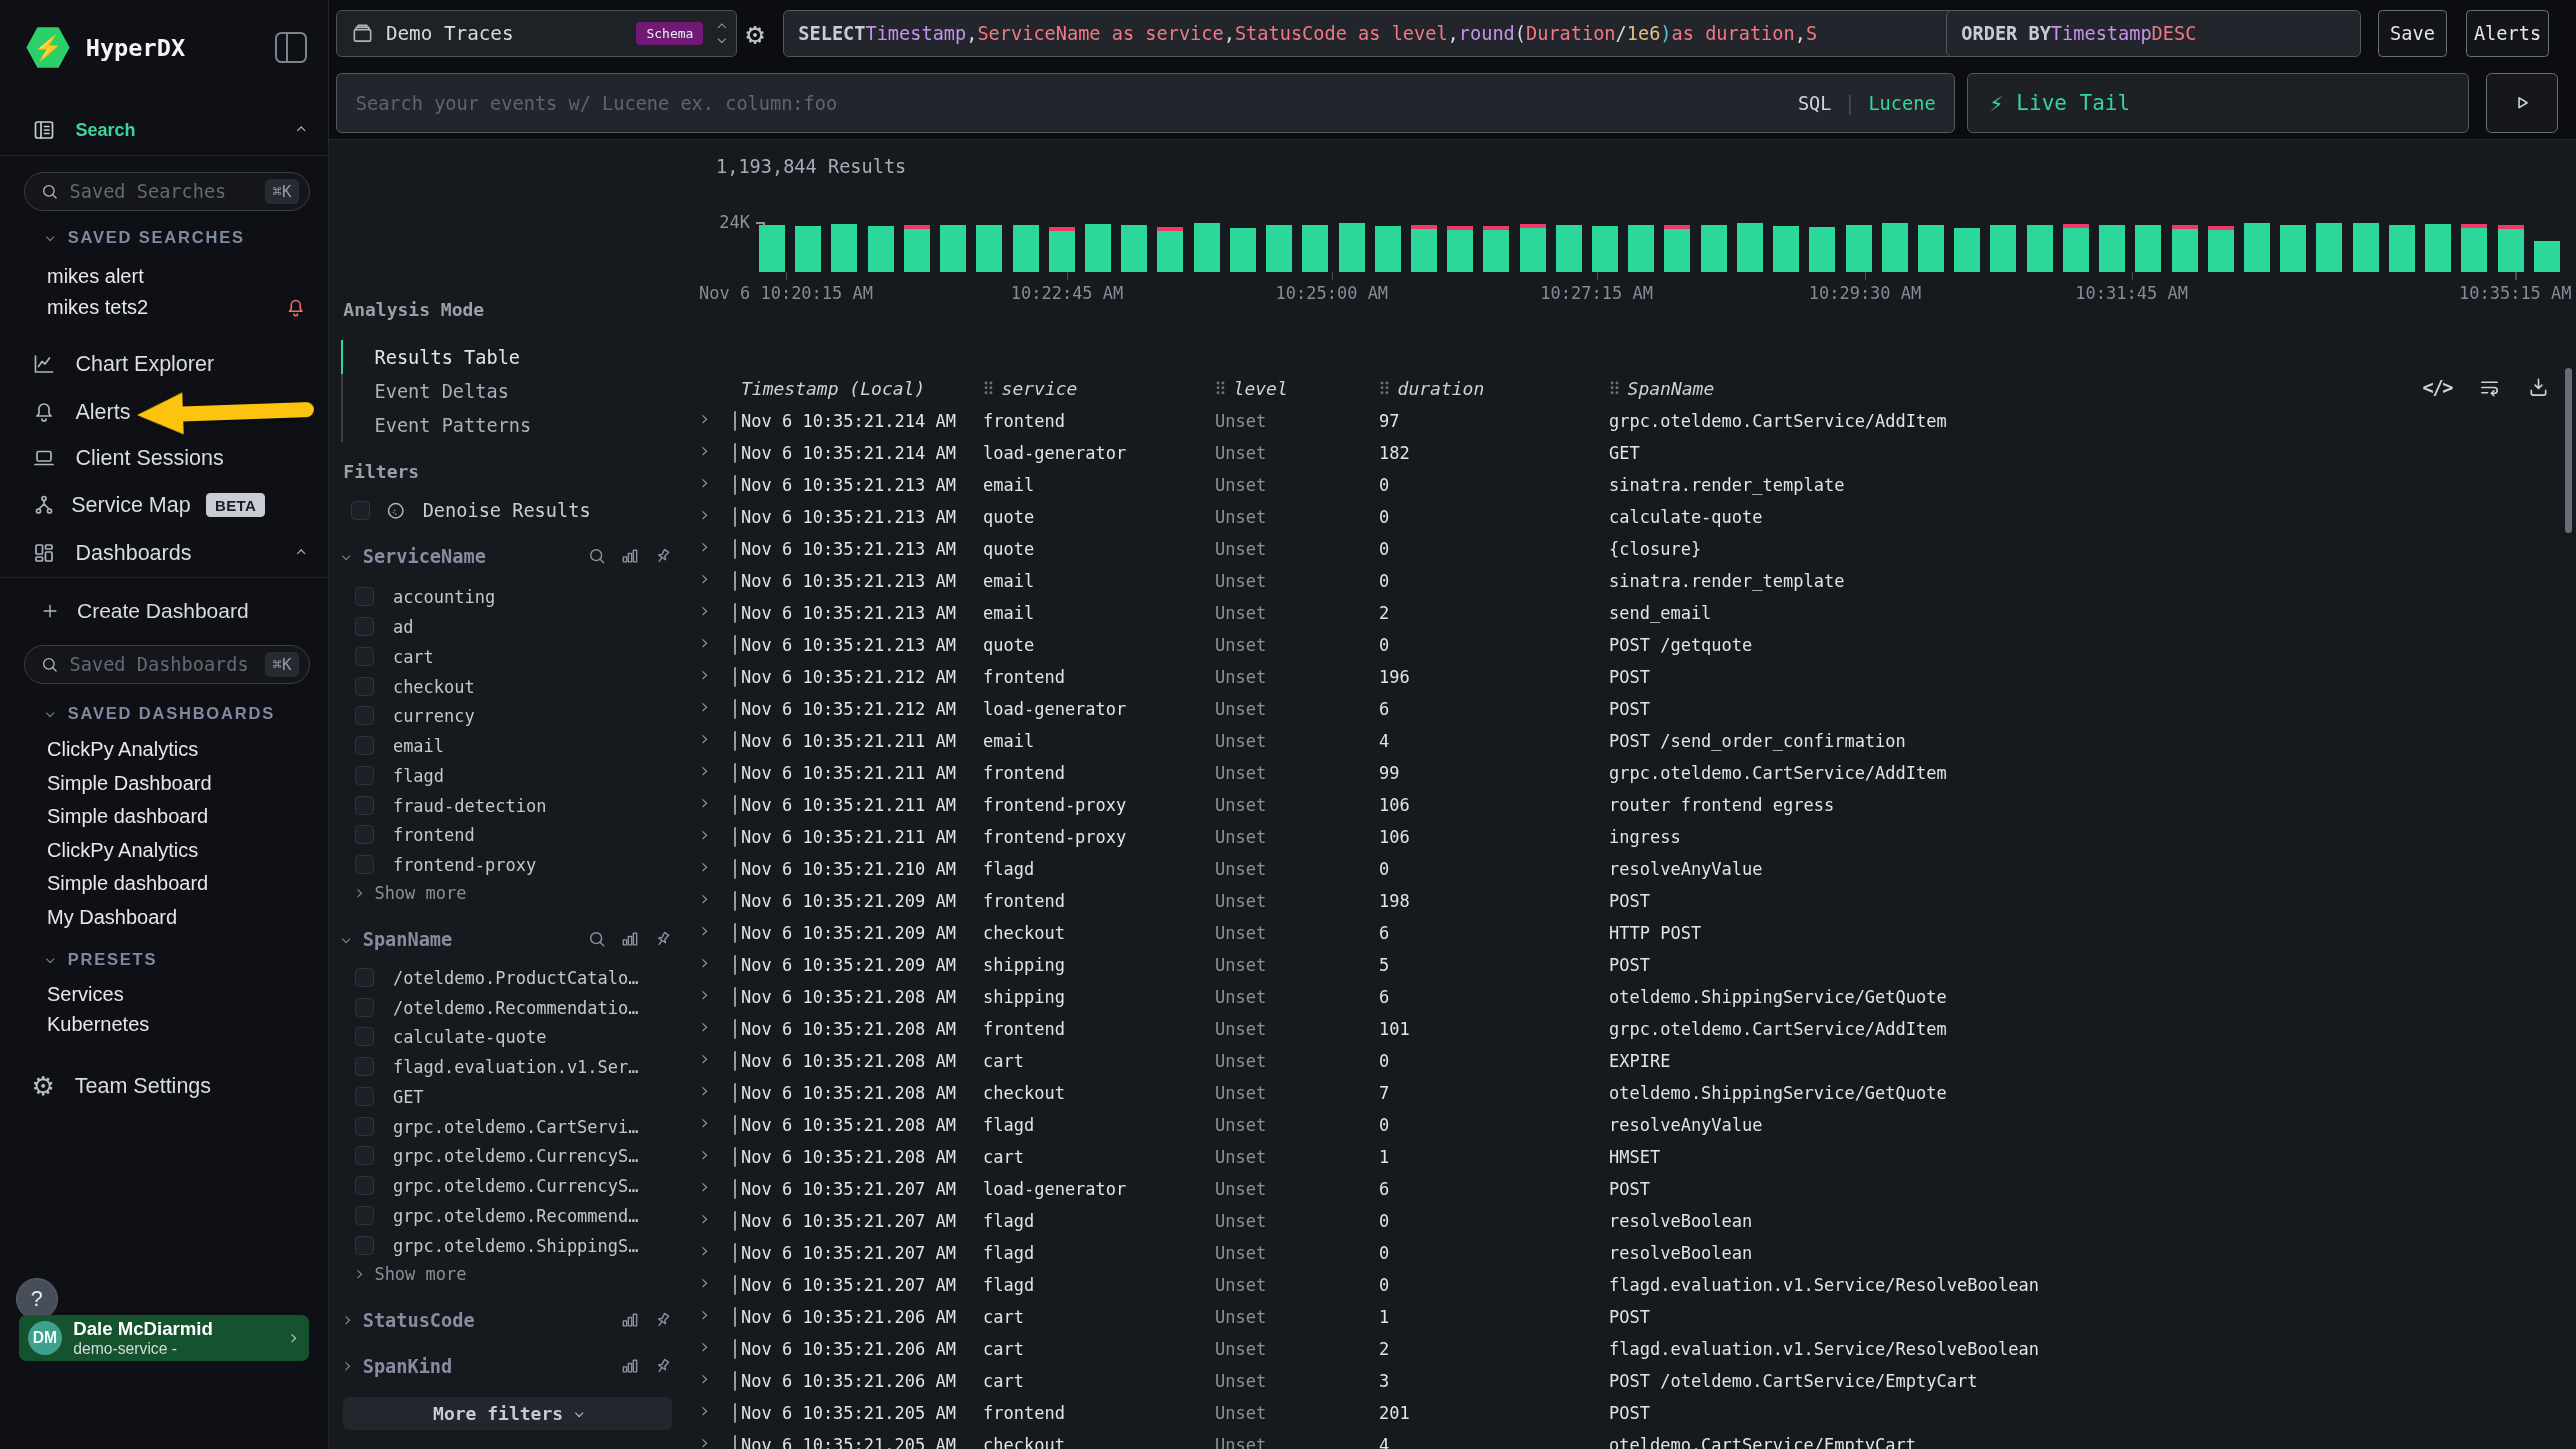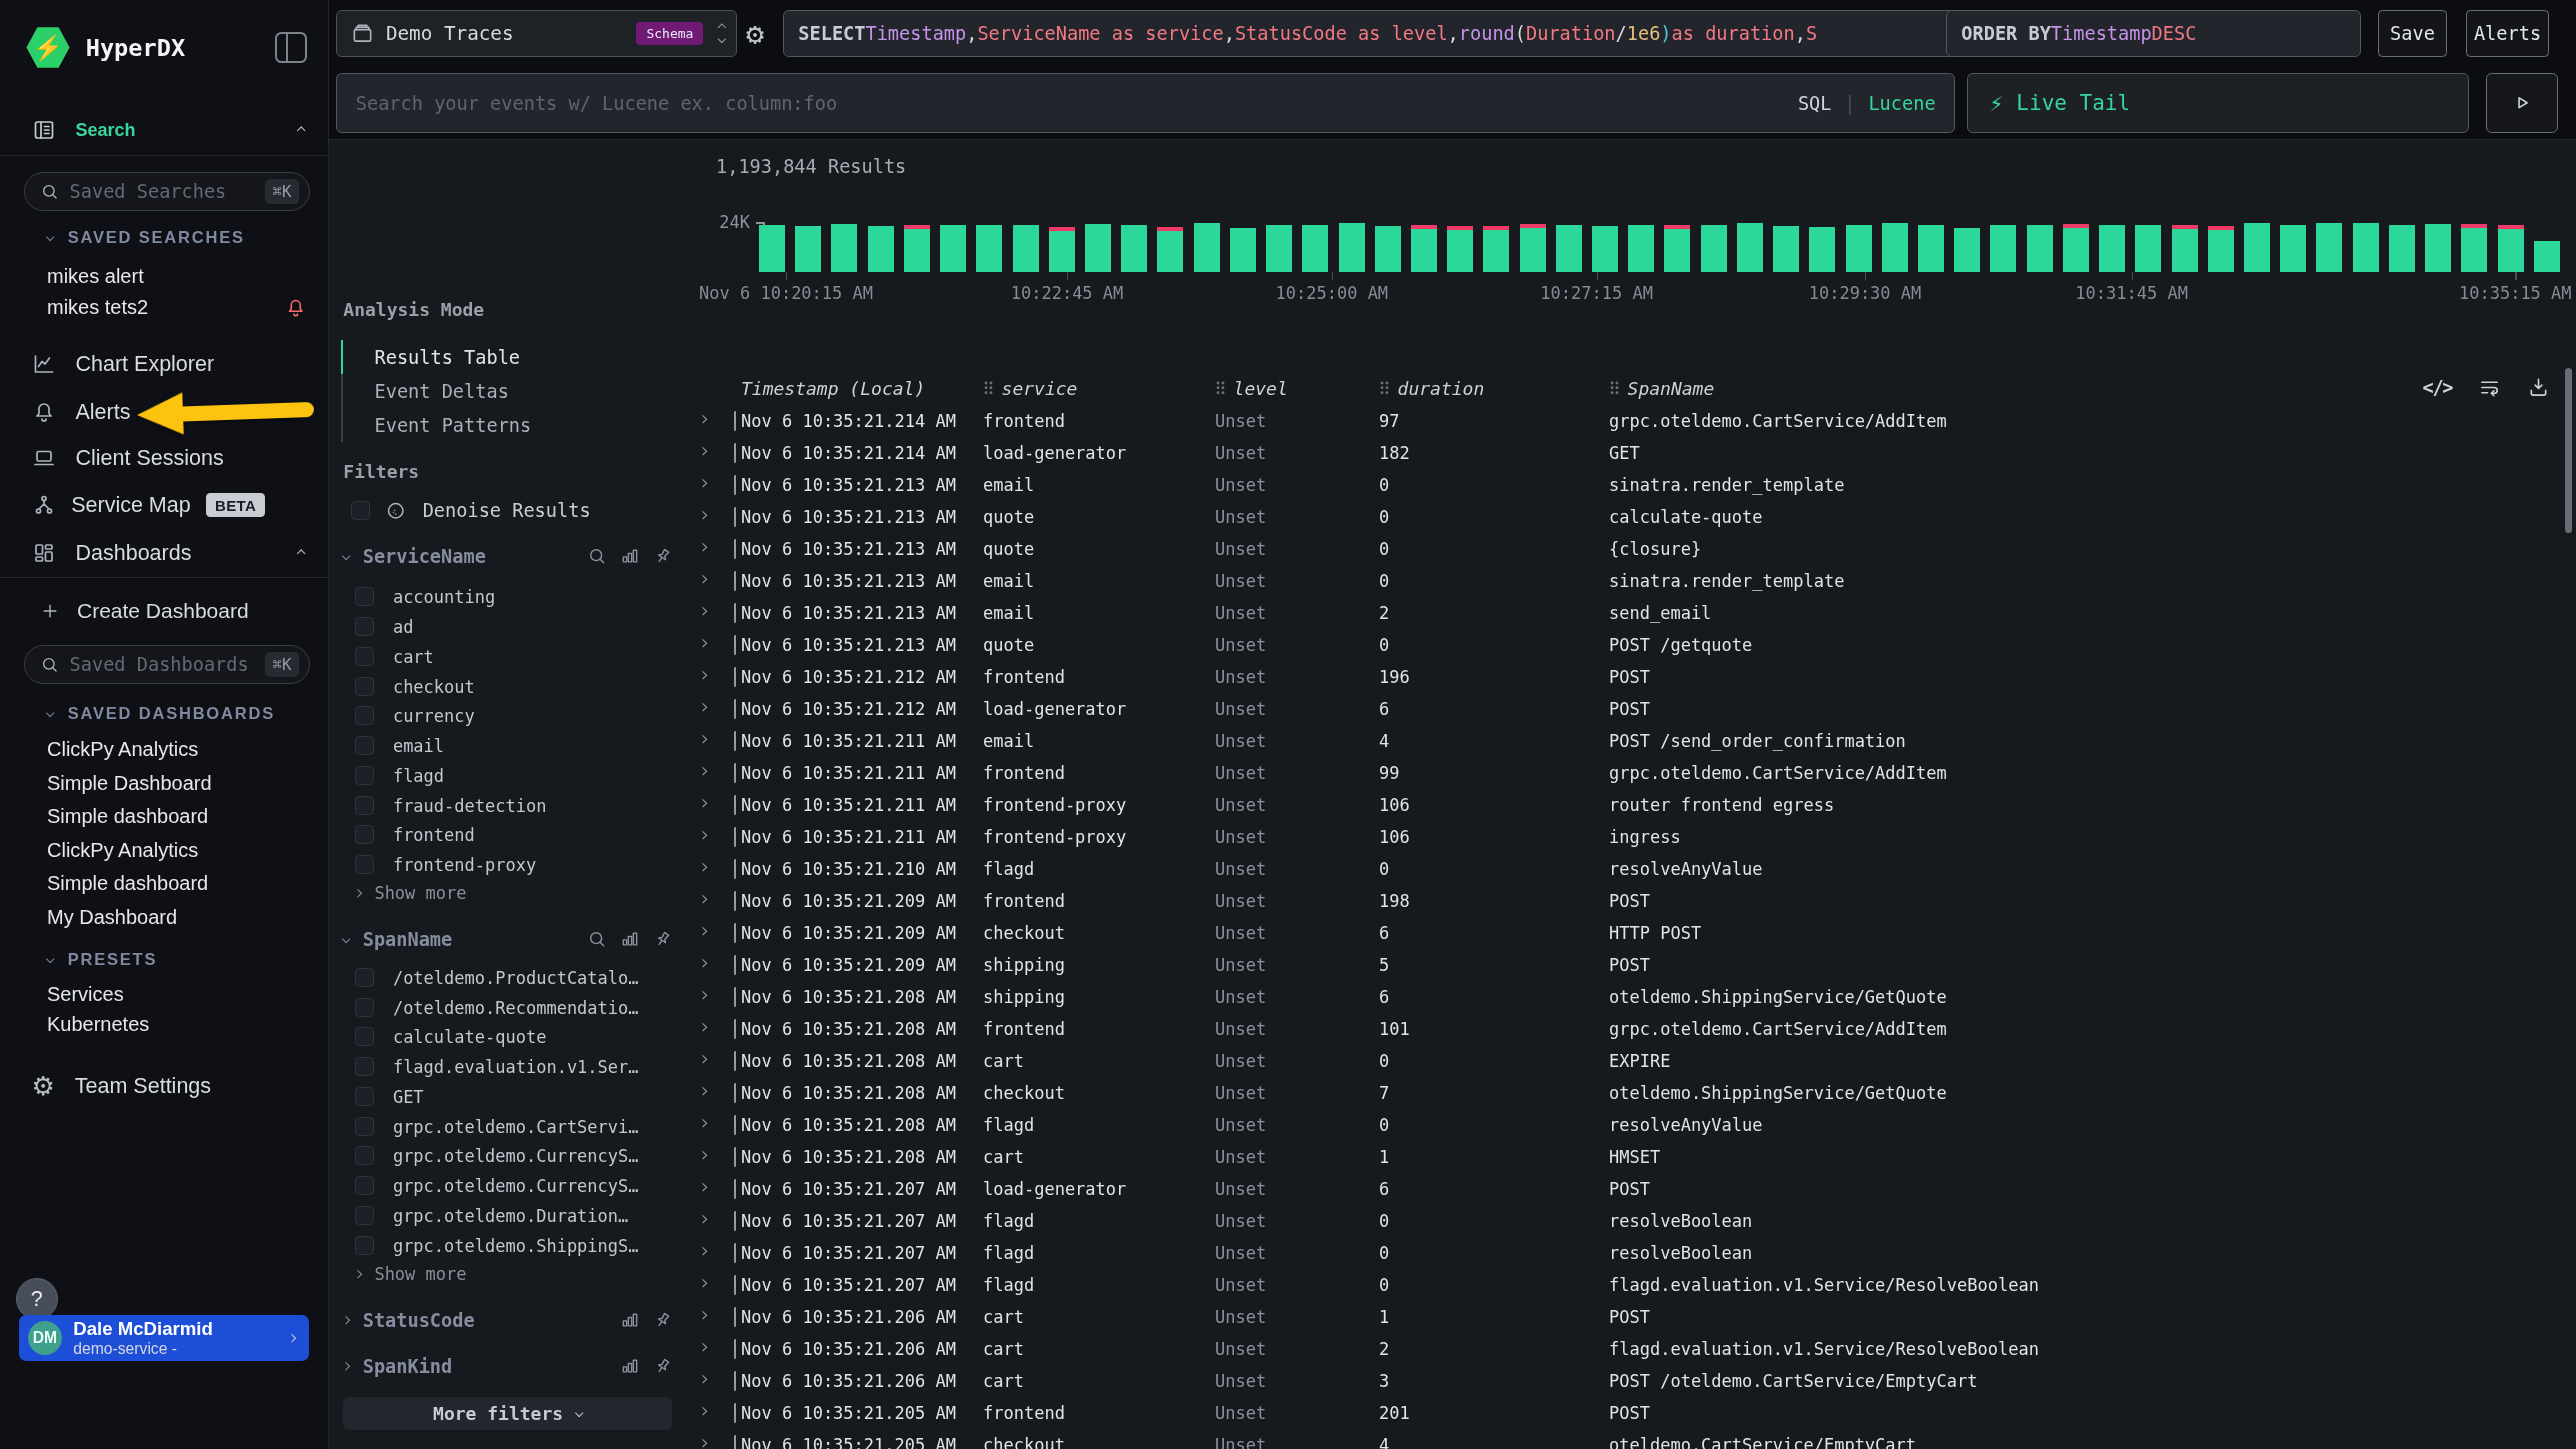--- a/index.html
+++ b/index.html
@@ -33,21 +33,21 @@
   .divider { position:absolute; left:0; width:100%; height:0.7px; background:#22252c; }
   .pill { position:absolute; left:23.6px; width:286px; height:39px; border:1.4px solid #3a3e46; border-radius:20px; background:#14161b; display:flex; align-items:center; padding:0 10px 0 15.7px; gap:10px; }
   .pill .ph { font-family:"DejaVu Sans Mono", monospace; font-size:18.6px; color:#646a73; flex:1; }
   .pill .kbd { font-family:"DejaVu Sans Mono", monospace; font-size:15.7px; color:#969ca6; background:#262a31; border-radius:5px; padding:2.9px 7.2px; }
   .sec-header { position:absolute; display:flex; align-items:center; gap:14.3px; left:47px; color:#7f8aa0; font-size:16.5px; font-weight:bold; letter-spacing:1.8px; }
   .side-item { position:absolute; left:47px; right:21.5px; height:29px; display:flex; align-items:center; font-size:20px; color:#e6e8ec; cursor:pointer; }
   .side-item .bell { margin-left:auto; }
   .badge-beta { background:#c9ccd2; color:#191c22; font-size:15px; font-weight:bold; border-radius:4.3px; padding:3.6px 8.6px; letter-spacing:0.4px; }
   .gear-glyph { font-size:29px; color:#b9bec4; line-height:1; }
   .help-circle { position:absolute; left:15.7px; top:1278px; width:42px; height:42px; border-radius:50%; background:#474d59; border:1.4px solid #5a6170; color:#e8eaee; font-size:21.5px; display:flex; align-items:center; justify-content:center; cursor:pointer; }
-  .user-card { position:absolute; left:19.3px; top:1315px; width:290px; height:46px; background:#1d4ed8; border-radius:7.2px; display:flex; align-items:center; padding:0 14.3px 0 8.6px; gap:11.4px; cursor:pointer; }
+  .user-card { position:absolute; left:19.3px; top:1315px; width:290px; height:46px; background:#14532d; border-radius:7.2px; display:flex; align-items:center; padding:0 14.3px 0 8.6px; gap:11.4px; cursor:pointer; }
   .avatar { width:34px; height:34px; border-radius:50%; background:#3fa08e; color:#eafff7; font-weight:bold; font-size:15.7px; display:flex; align-items:center; justify-content:center; }
   .user-name { font-size:18.6px; font-weight:bold; color:#ffffff; line-height:1.15; }
   .user-sub { font-size:15.7px; color:#d6d9df; }
   .user-card .ch { margin-left:auto; color:#c6cad2; }
 
   
   .arrow { position:absolute; left:137px; top:391px; width:176px; height:43px; transform:rotate(-2deg); z-index:50; pointer-events:none; filter:drop-shadow(0 2.1px 2.9px rgba(0,0,0,.45)); }
   .arrow .head { position:absolute; left:0; top:0; width:0; height:0; border-top:21.5px solid transparent; border-bottom:21.5px solid transparent; border-right:46px solid #fdc40f; }
   .arrow .tail { position:absolute; left:42px; top:14.3px; width:135px; height:15px; background:#fdc40f; border-radius:0 7.9px 7.9px 0; }
 
@@ -475,21 +475,21 @@
         <div class="cb-row" style="top: 1001px;">
           <span class="cb"></span>
           <span>grpc.oteldemo.CurrencyS…</span>
         </div>
         <div class="cb-row" style="top: 1031px;">
           <span class="cb"></span>
           <span>grpc.oteldemo.CurrencyS…</span>
         </div>
         <div class="cb-row" style="top: 1061px;">
           <span class="cb"></span>
-          <span>grpc.oteldemo.Duration…</span>
+          <span>grpc.oteldemo.Recommend…</span>
         </div>
         <div class="cb-row" style="top: 1091px;">
           <span class="cb"></span>
           <span>grpc.oteldemo.ShippingS…</span>
         </div>
       </div>
     <div class="show-more" style="top:1121px;">
       <span class="ch right sm"></span>
       <span>Show more</span>
     </div>

